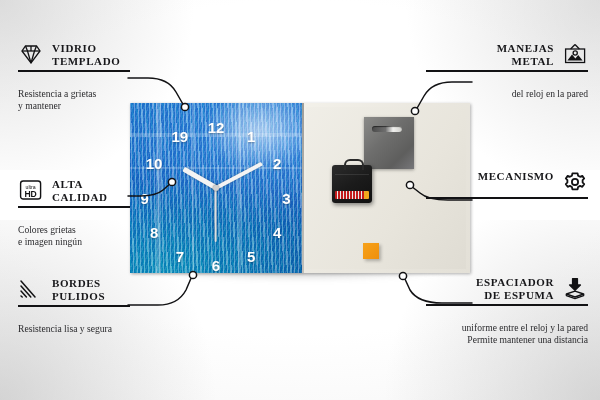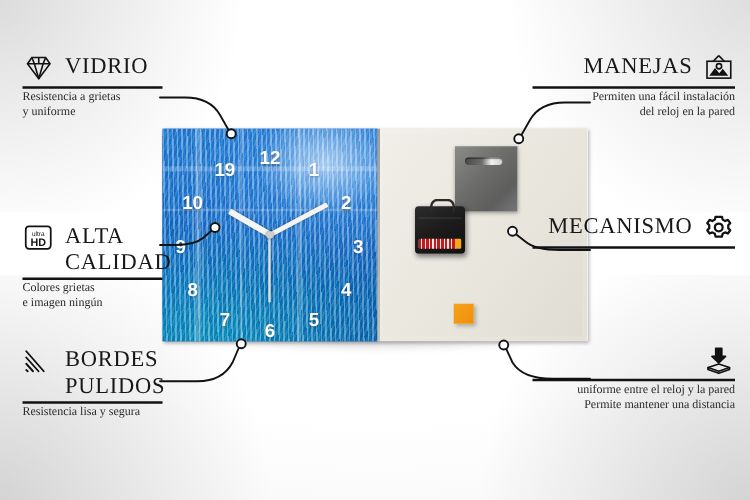--- a/index.html
+++ b/index.html
@@ -130,27 +130,27 @@
     background:linear-gradient(135deg,#f7a21b 0%,#ef8f0b 100%);
     box-shadow:2px 2px 3px rgba(0,0,0,.25);
   }
   #edge-seam{position:absolute;left:172px;top:0;width:2px;height:170px;
     background:linear-gradient(180deg,rgba(0,0,0,.35),rgba(0,0,0,.18));}
 
   
   .callout{position:absolute;}
   .cal-head{display:flex;align-items:flex-start;gap:8px;}
   .cal-title{
-    font-family:"Liberation Serif",serif;font-weight:400;font-size:18px;
+    font-family:"Liberation Serif",serif;font-weight:700;font-size:11px;
     letter-spacing:.6px;color:#17171a;line-height:1.14;text-transform:uppercase;
   }
   .cal-rule{height:1.6px;background:#121214;margin-top:3px;}
   .cal-desc{
     font-family:"Liberation Serif",serif;font-size:9.6px;color:#2b2b2e;
-    line-height:1.32;margin-top:1px;
+    line-height:1.32;margin-top:16px;
   }
   .left .cal-head{justify-content:flex-start;}
   .left .cal-title{text-align:left;}
   .left .cal-desc{text-align:left;}
   .right .cal-head{justify-content:flex-end;flex-direction:row;}
   .right .cal-title{text-align:right;}
   .right .cal-desc{text-align:right;}
   .icon{width:26px;height:24px;flex:0 0 26px;display:block;}
   .icon svg{display:block;width:26px;height:24px;}
 
@@ -245,26 +245,27 @@
           <path d="M4,9 L13,21 L22,9 L18.5,4 L7.5,4 Z"></path>
           <path d="M4,9 L22,9"></path>
               <path d="M7.5,4 L9.5,9 L13,21"></path>
               <path d="M18.5,4 L16.5,9 L13,21"></path>
           <path d="M13,4 L13,9"></path>
         </g>
           </svg>
       </span>
       <div>
         <div class="cal-title">VIDRIO</div>
+        <div class="cal-title">TEMPLADO</div>
       </div>
     </div>
     <div class="cal-rule" style="width:112px"></div>
     <div class="cal-desc">
       <div>Resistencia a grietas</div>
-      <div>y uniforme</div>
+      <div>y mantener</div>
     </div>
   </div>
 
   <div class="callout left" style="left:18px;top:178px;width:112px;">
     <div class="cal-head">
       <span class="icon">
         <svg viewBox="0 0 26 24">
           <rect x="2.6" y="3" width="20" height="18" rx="2.6" fill="none" stroke="#121214" stroke-width="1.4"></rect>
           <text x="12.6" y="11" text-anchor="middle" font-family="Liberation Sans, sans-serif" font-size="5.2" fill="#121214">ultra</text>
           <text x="12.6" y="18.6" text-anchor="middle" font-family="Liberation Sans, sans-serif" font-size="8.6" font-weight="bold" fill="#121214">HD</text>
@@ -301,36 +302,36 @@
     <div class="cal-rule" style="width:112px"></div>
     <div class="cal-desc">
       <div>Resistencia lisa y segura</div>
     </div>
   </div>
 
   <div class="callout right" style="right:12px;top:42px;width:162px;">
     <div class="cal-head">
       <div>
         <div class="cal-title">MANEJAS</div>
+        <div class="cal-title">METAL</div>
       </div>
       <span class="icon">
         <svg viewBox="0 0 26 24">
             <g fill="none" stroke="#121214" stroke-width="1.3">
           <path d="M13,2.5 L8.6,7"></path>
               <path d="M13,2.5 L17.4,7"></path>
           <rect x="3.6" y="7" width="19" height="13.5"></rect>
           <path d="M5.4,18.5 L10,12.4 L13.4,16.6 L16.2,13 L20.6,18.5 Z" fill="#121214" stroke="none"></path>
           <circle cx="13.2" cy="11" r="2.1"></circle>
         </g>
           </svg>
       </span>
     </div>
     <div class="cal-rule" style="width:162px"></div>
     <div class="cal-desc">
-      <div>Permiten una fácil instalación</div>
       <div>del reloj en la pared</div>
     </div>
   </div>
 
   <div class="callout right" style="right:12px;top:170px;width:162px;">
     <div class="cal-head">
       <div>
         <div class="cal-title">MECANISMO</div>
       </div>
       <span class="icon">
@@ -340,20 +341,24 @@
           <circle cx="13" cy="11.9" r="3.1"></circle>
         </g>
           </svg>
       </span>
     </div>
     <div class="cal-rule" style="width:162px"></div>
   </div>
 
   <div class="callout right" style="right:12px;top:276px;width:162px;">
     <div class="cal-head">
+      <div>
+        <div class="cal-title">ESPACIADOR</div>
+        <div class="cal-title">DE ESPUMA</div>
+      </div>
       <span class="icon">
         <svg viewBox="0 0 26 24">
             <g fill="none" stroke="#121214" stroke-width="1.4" stroke-linejoin="round">
           <path d="M10.6,2.6 l4.8,0 l0,6.4 l3,0 l-5.4,5.2 l-5.4,-5.2 l3,0 Z" fill="#121214"></path>
           <path d="M13,15.2 L21.6,18 L13,21 L4.4,18 Z"></path>
           <path d="M4.4,18 L4.4,19.6 L13,22.6 L21.6,19.6 L21.6,18"></path>
         </g>
           </svg>
       </span>
     </div>

